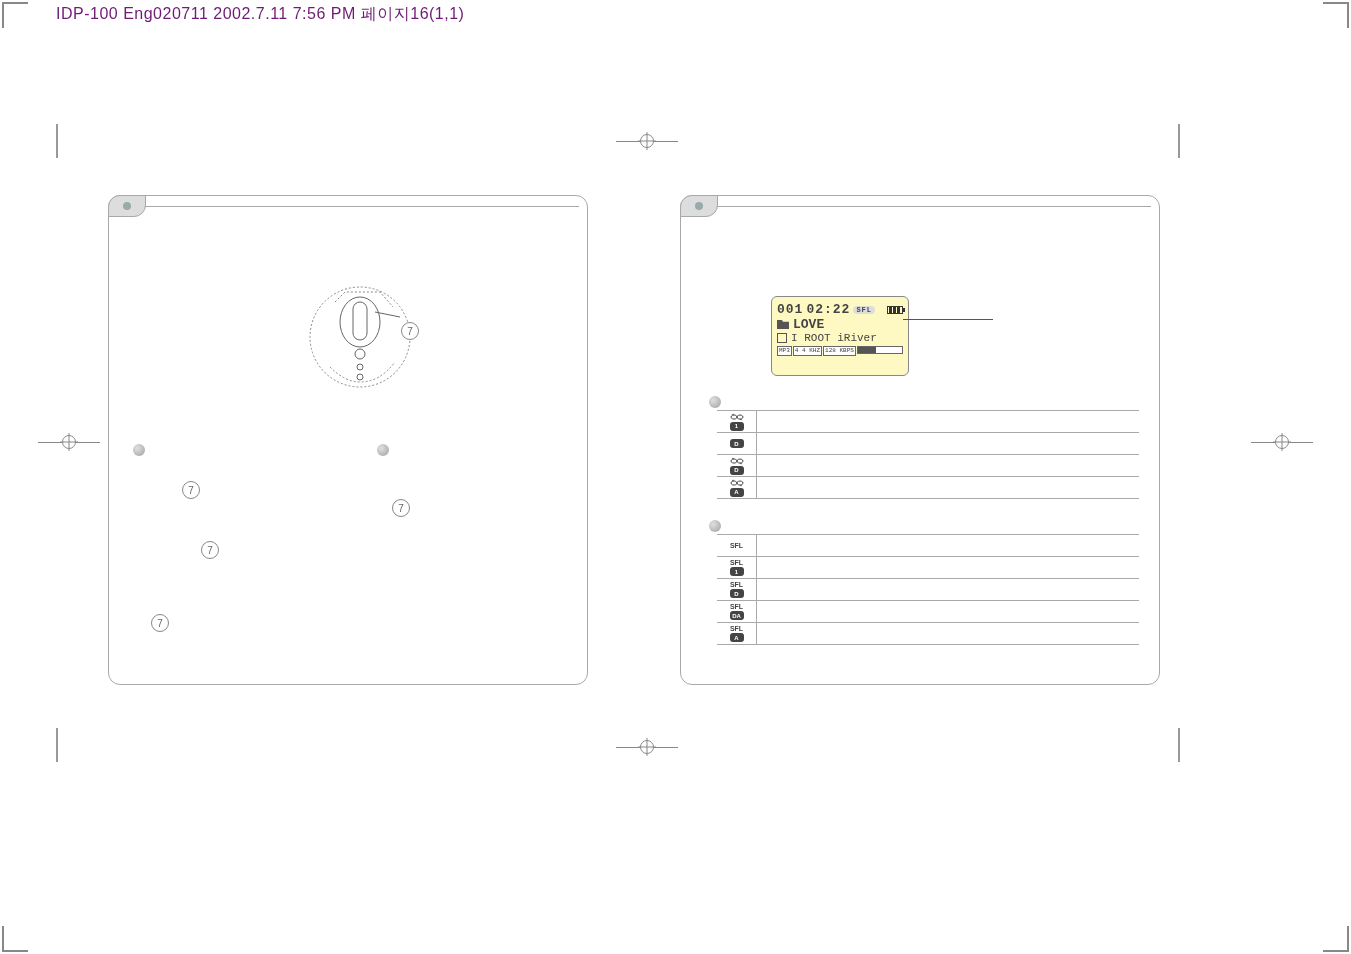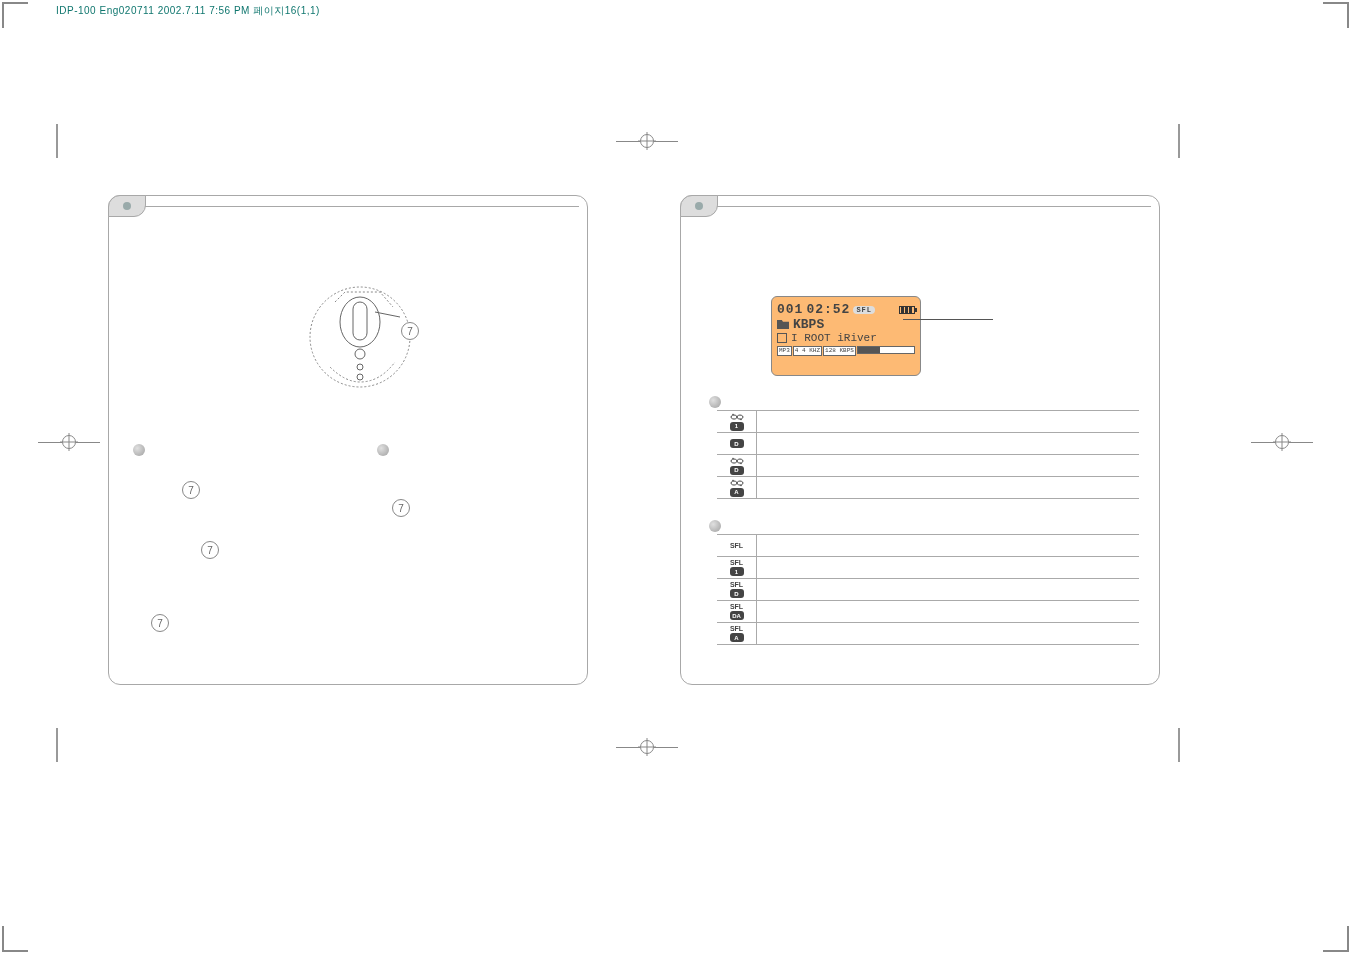--- a/index.html
+++ b/index.html
@@ -1,17 +1,17 @@
 <!DOCTYPE html>
 <html><head>
 <meta charset="utf-8">
 <style>
 *{margin:0;padding:0;box-sizing:border-box}
 body{font-family:Arial,sans-serif;font-size:10px;color:#444;width:1351px;height:954px;position:relative;background:#fff}
-.header-text{position:absolute;top:4px;left:56px;font-size:10px;color:#0f766e;letter-spacing:.5px}
+.header-text{position:absolute;top:4px;left:56px;font-size:16px;color:#701a75;letter-spacing:.5px}
 .crop-tl{position:absolute;top:2px;left:2px;width:26px;height:26px;border-left:2px solid #888;border-top:2px solid #888}
 .crop-tr{position:absolute;top:2px;right:2px;width:26px;height:26px;border-right:2px solid #888;border-top:2px solid #888}
 .crop-bl{position:absolute;bottom:2px;left:2px;width:26px;height:26px;border-left:2px solid #888;border-bottom:2px solid #888}
 .crop-br{position:absolute;bottom:2px;right:2px;width:26px;height:26px;border-right:2px solid #888;border-bottom:2px solid #888}
 .regmark{position:absolute;display:flex;align-items:center}
 .regmark .line{width:24px;height:1px;background:#888}
 .regmark .circ{width:14px;height:14px;border:1px solid #888;border-radius:50%;position:relative}
 .regmark .circ::before{content:'';position:absolute;left:50%;top:-3px;bottom:-3px;width:1px;background:#888;transform:translateX(-50%)}
 .regmark .circ::after{content:'';position:absolute;top:50%;left:-3px;right:-3px;height:1px;background:#888;transform:translateY(-50%)}
 .reg-left{top:435px;left:38px}
@@ -29,21 +29,21 @@
 .tab{position:absolute;top:-1px;left:-1px;width:38px;height:22px;background:#ddd;border:1.5px solid #a8a8a8;border-radius:12px 0 12px 0;display:flex;align-items:center;justify-content:center}
 .tab::after{content:'';width:8px;height:8px;border-radius:50%;background:#9aa}
 .tabline{position:absolute;top:10px;left:36px;right:8px;height:1px;background:#a8a8a8}
 .device{position:absolute;top:86px;left:196px;width:110px;height:110px}
 .device svg{width:100%;height:100%}
 .callout-num{position:absolute;width:18px;height:18px;border:1px solid #888;border-radius:50%;display:flex;align-items:center;justify-content:center;font-size:10px;color:#666;background:#fff}
 .cn1{top:126px;left:292px}
 .cn2{top:285px;left:73px}.cn3{top:303px;left:283px}.cn4{top:345px;left:92px}.cn5{top:418px;left:42px}
 .grey-dot{position:absolute;width:12px;height:12px;border-radius:50%;background:radial-gradient(circle at 35% 35%,#e0e0e0,#a0a0a0)}
 .gd1{top:248px;left:24px}.gd2{top:248px;left:268px}
-.lcd{position:absolute;top:100px;left:90px;width:150px;height:80px;border:1.5px solid #888;border-radius:6px;background:#fdba74;padding:5px;font-family:'Courier New',monospace}
+.lcd{position:absolute;top:100px;left:90px;width:138px;height:80px;border:1.5px solid #888;border-radius:6px;background:#fef9c3;padding:5px;font-family:'Courier New',monospace}
 .lcd-row1{font-size:13px;font-weight:bold;letter-spacing:1px;display:flex;align-items:center;gap:3px}
 .lcd-pill{display:inline-block;padding:0 3px;font-size:7px;background:#ddd;border-radius:6px}
 .lcd-batt{display:inline-block;width:16px;height:8px;border:1px solid #333;position:relative;margin-left:auto}
 .lcd-batt::after{content:'';position:absolute;right:-3px;top:1px;width:2px;height:4px;background:#333}
 .lcd-batt i{display:inline-block;width:3px;height:6px;background:#333;margin:0 0 0 1px;vertical-align:top}
 .lcd-row2{font-size:13px;font-weight:bold;display:flex;align-items:center;gap:4px}
 .lcd-folder{width:12px;height:9px;background:#555;clip-path:polygon(0 0,40% 0,50% 20%,100% 20%,100% 100%,0 100%)}
 .lcd-row3{font-size:11px;display:flex;align-items:center;gap:4px}
 .lcd-note{width:10px;height:10px;border:1px solid #555}
 .lcd-row4{display:flex;gap:1px;margin-top:2px}
@@ -120,27 +120,27 @@
 <div class="callout-num cn5">7</div>
 </div>
 
 <div class="page page-right">
 <div class="tab"></div>
     <div class="tabline"></div>
 
 <div class="lcd">
 <div class="lcd-row1">
 <span>001</span>
-<span>02:52</span>
+<span>02:22</span>
 <span class="lcd-pill">SFL</span>
 <span class="lcd-batt"><i></i><i></i><i></i></span>
 </div>
 <div class="lcd-row2">
         <span class="lcd-folder"></span>
-        <span>KBPS</span>
+        <span>LOVE</span>
       </div>
 <div class="lcd-row3">
         <span class="lcd-note"></span>
         <span>I ROOT iRiver</span>
       </div>
 <div class="lcd-row4">
 <span class="lcd-tag">MP3</span>
 <span class="lcd-tag">4 4 KHZ</span>
 <span class="lcd-tag">128 KBPS</span>
 <span class="lcd-bar"></span>

